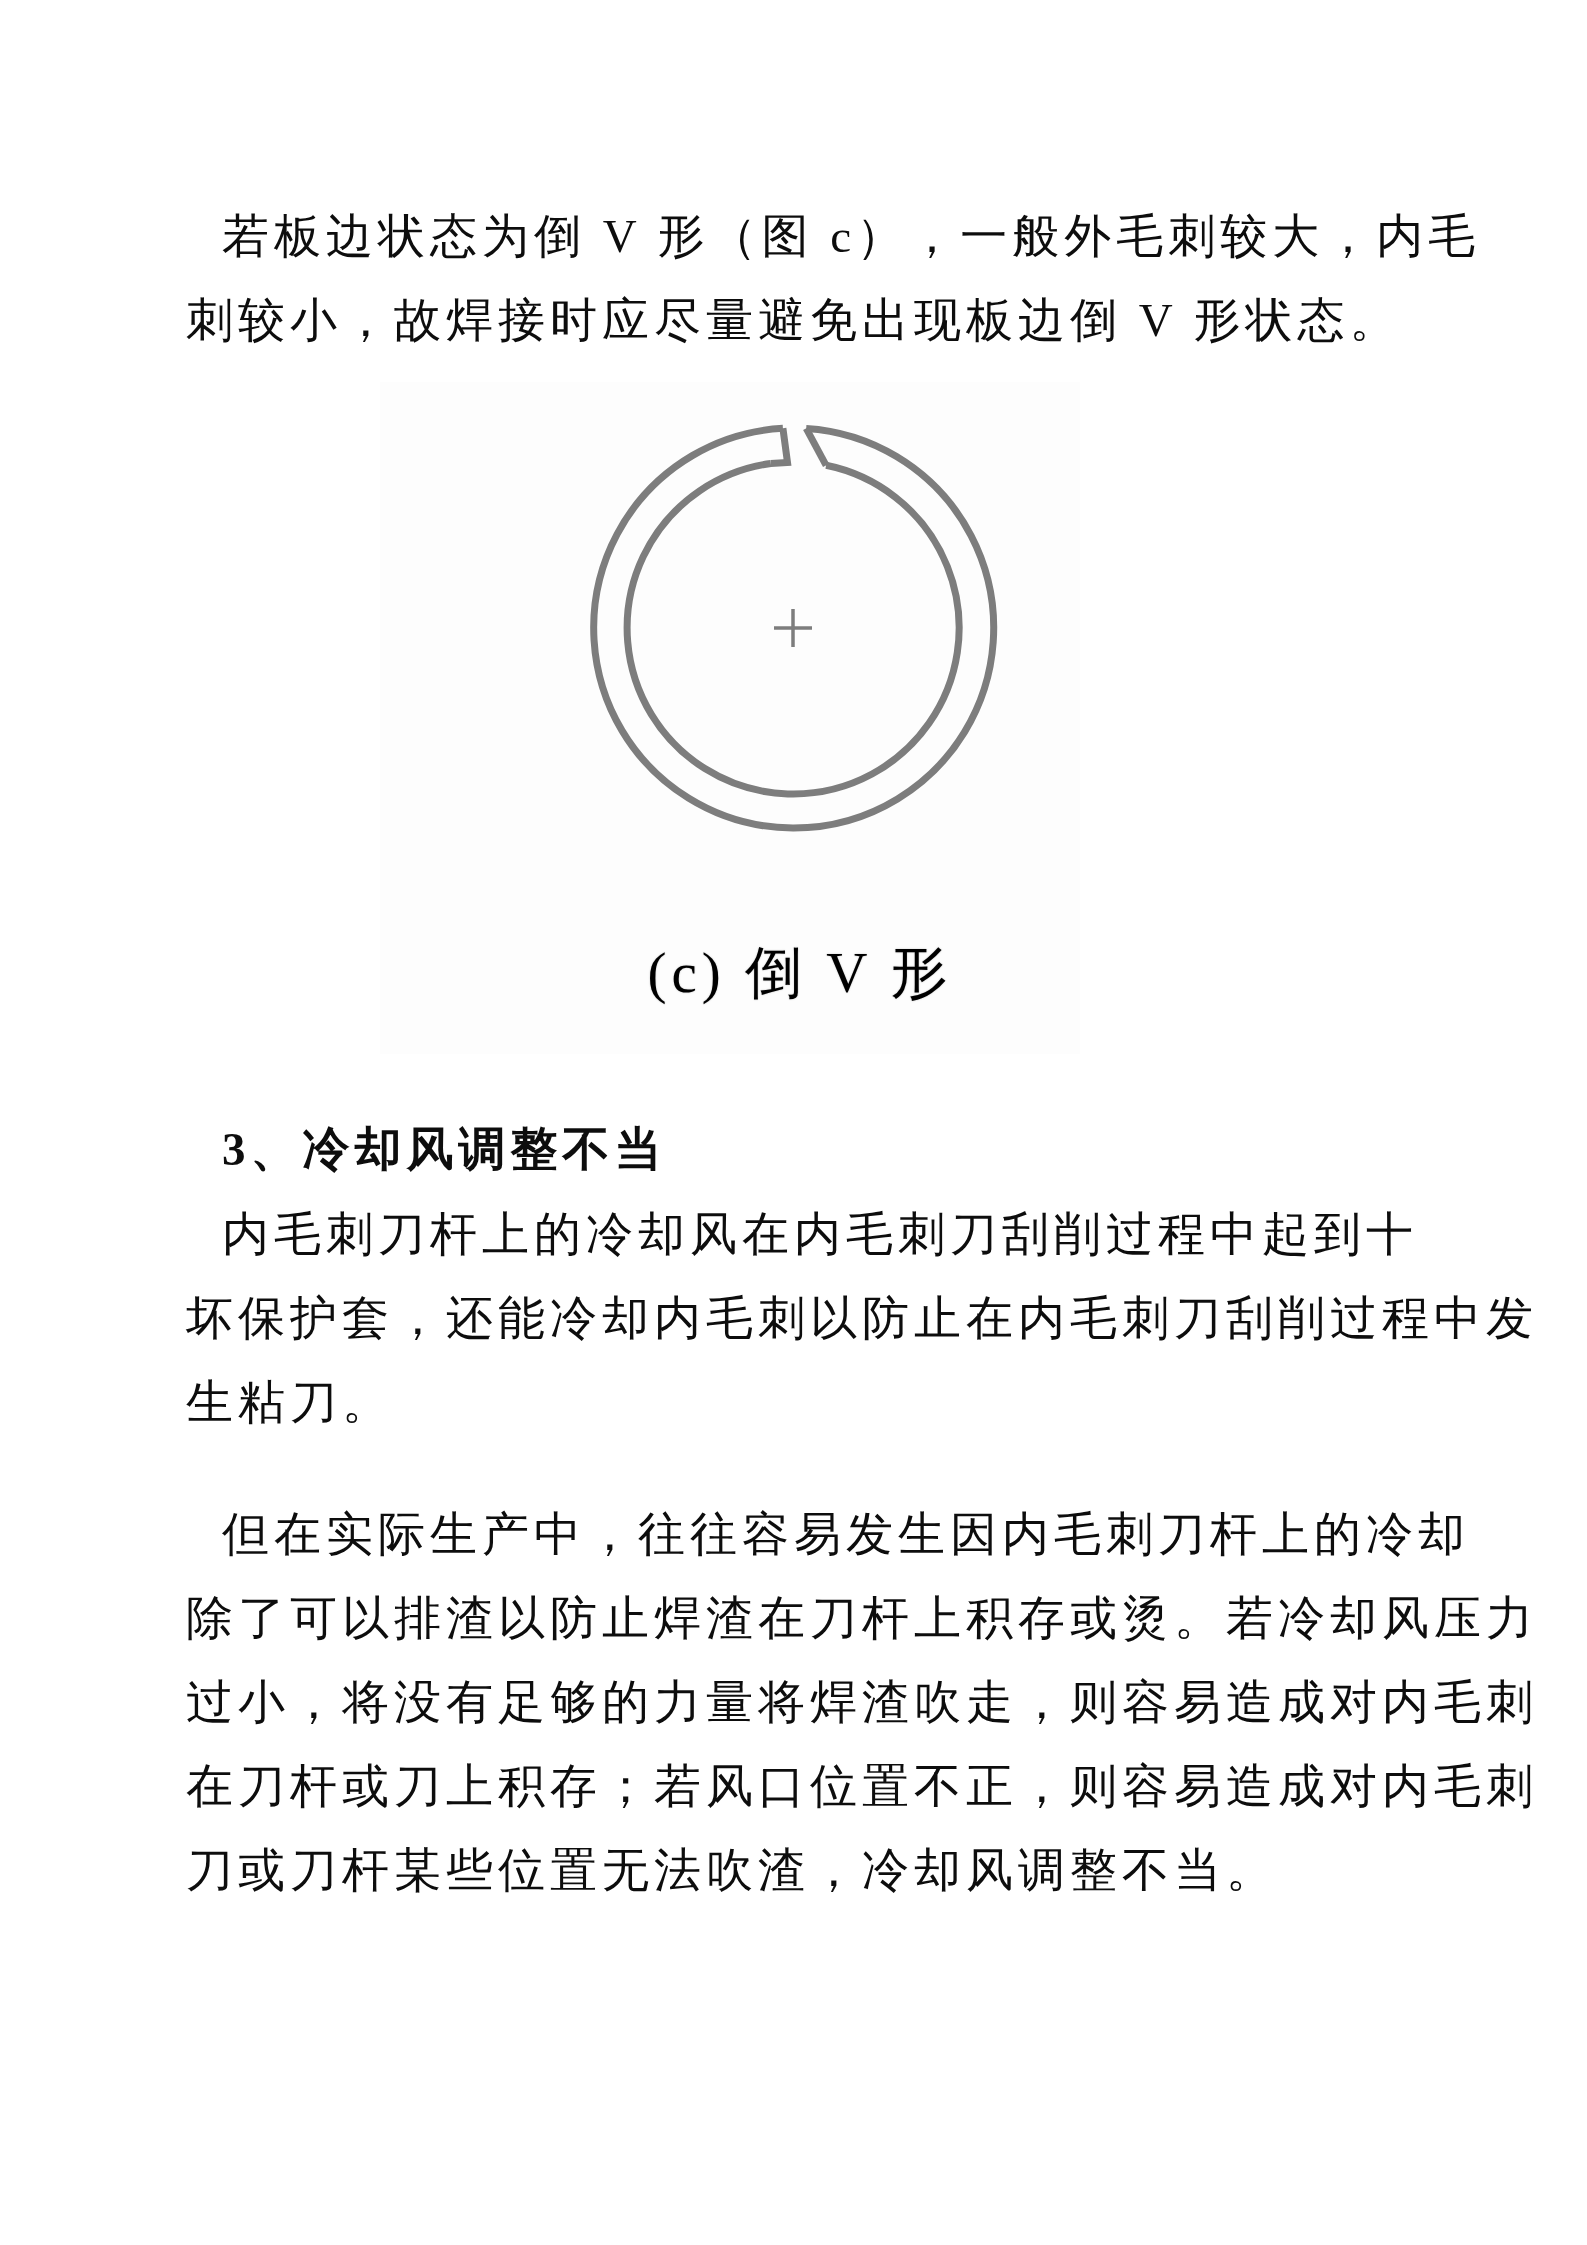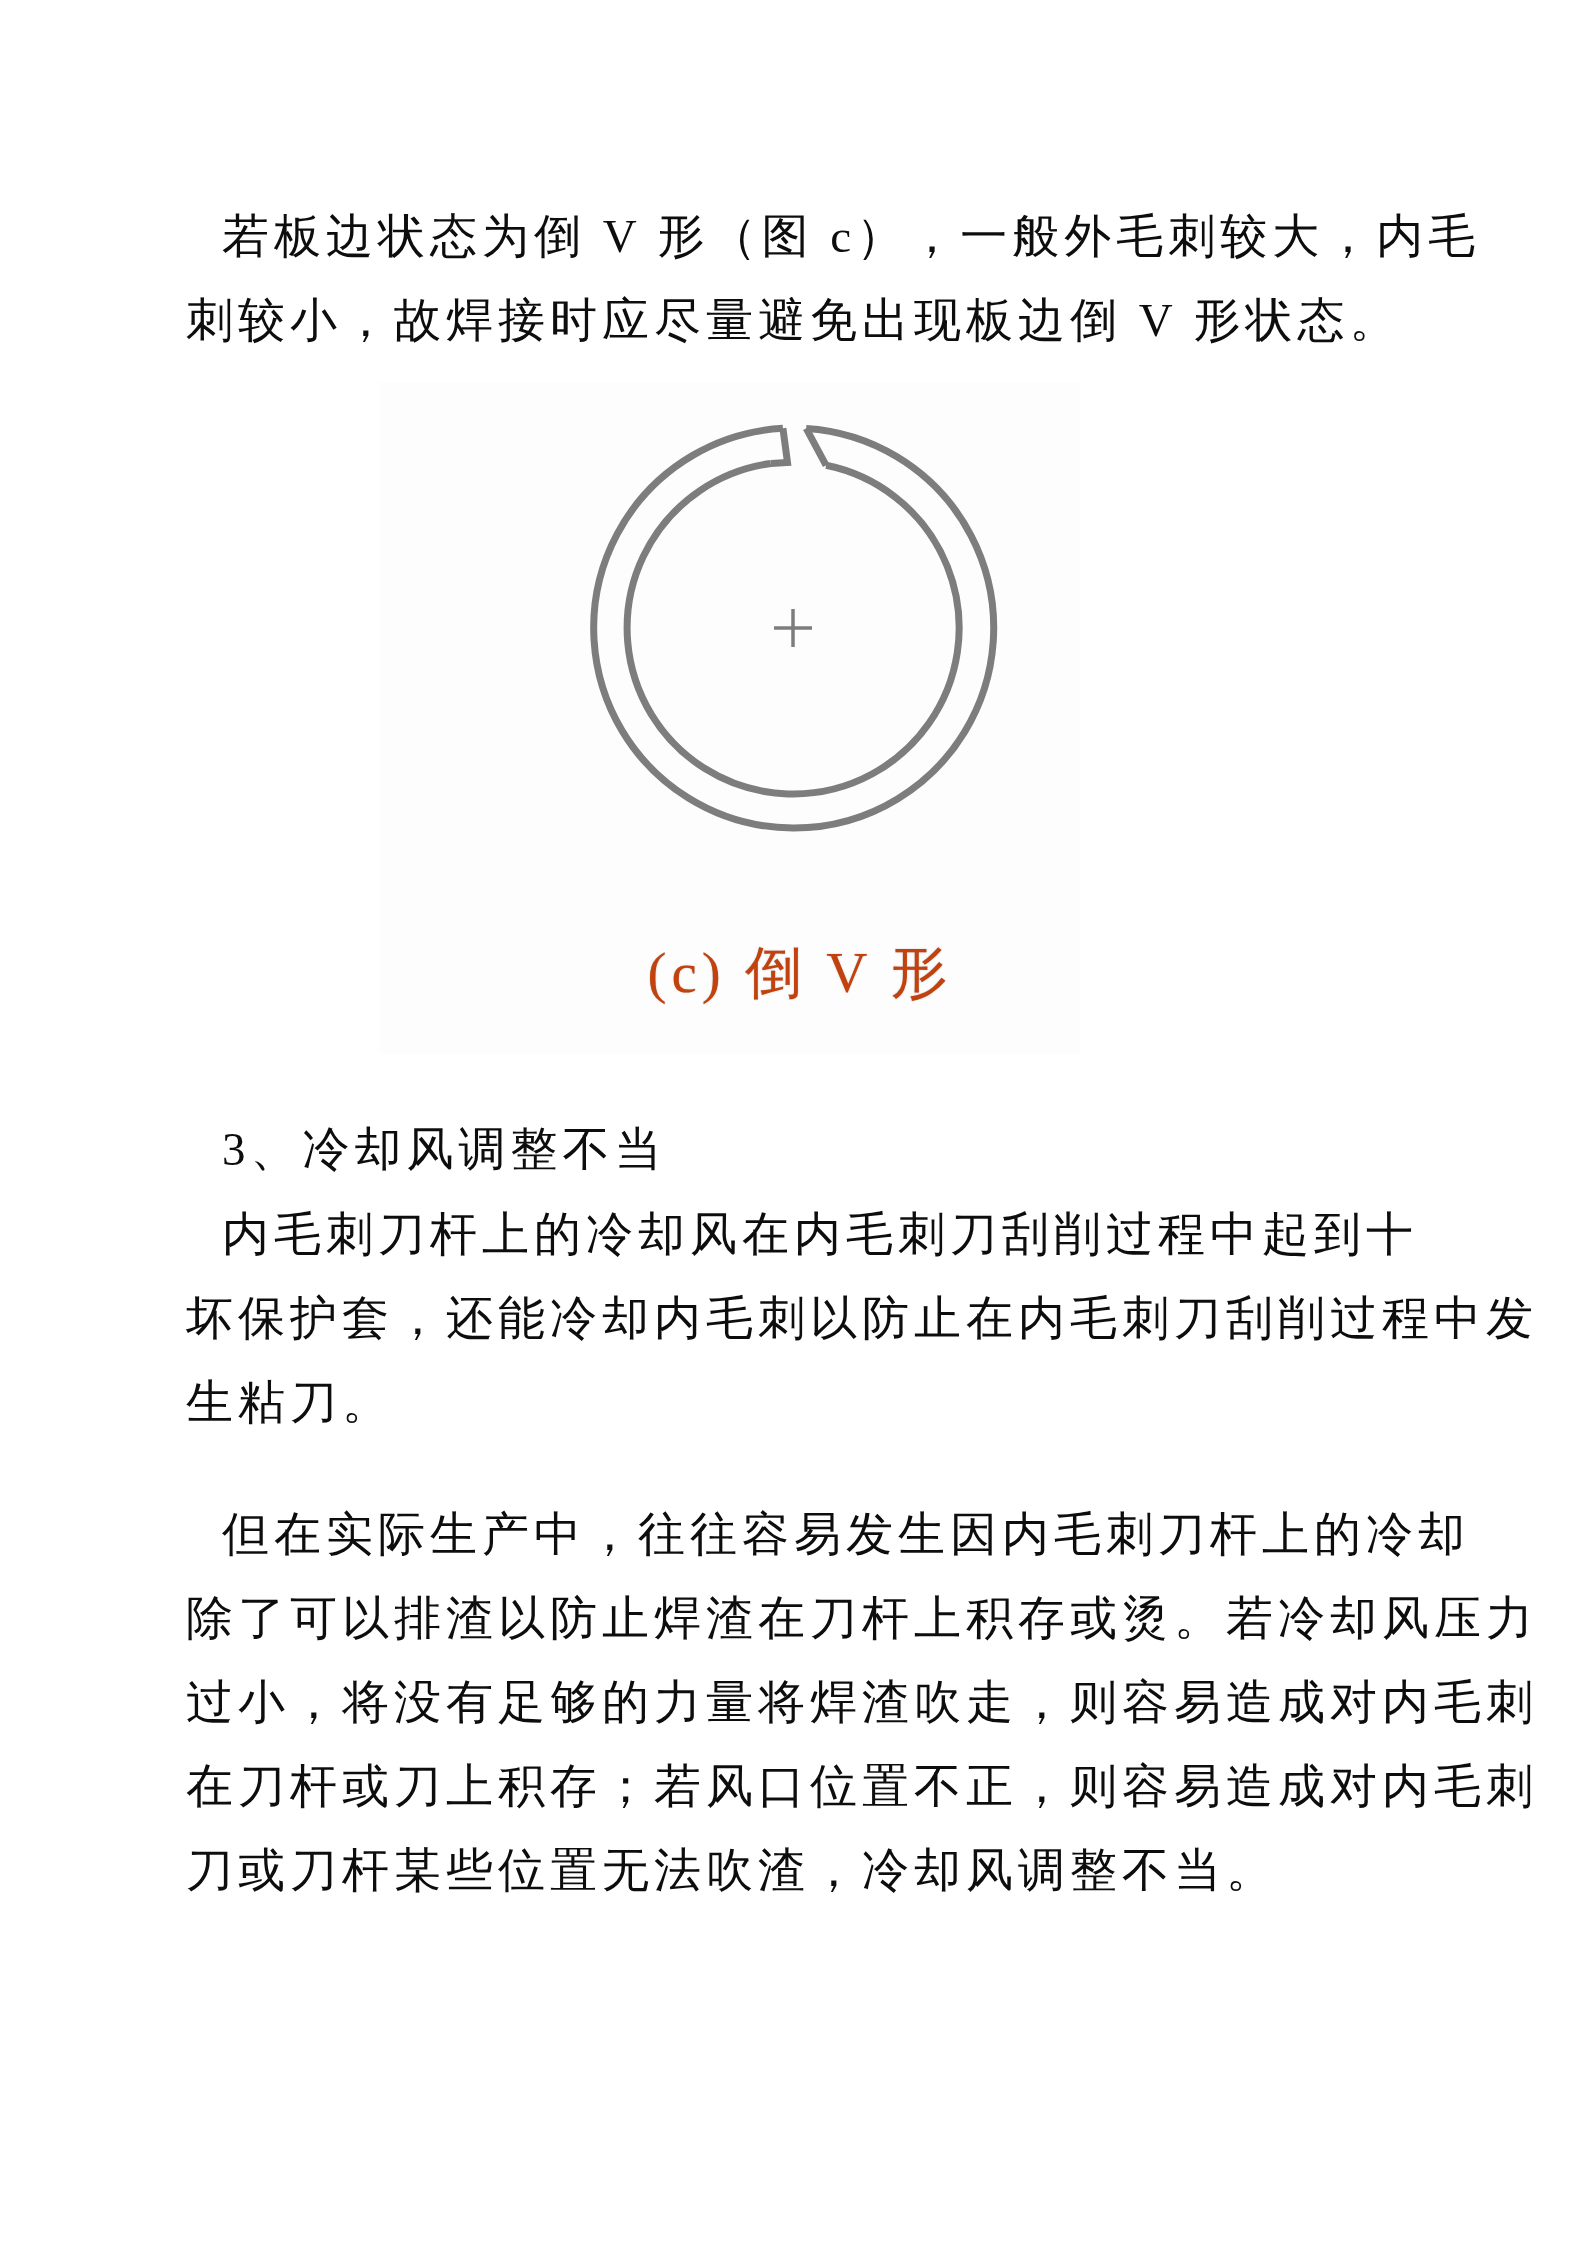--- a/index.html
+++ b/index.html
@@ -19,21 +19,21 @@
     width:1280px;
   }
   .line{
     height:84px;
     line-height:84px;
     font-size:47px;
     letter-spacing:5px;
     white-space:nowrap;
   }
   .indent{padding-left:36px;}
-  .heading .line{font-weight:normal;}
+  .heading .line{font-weight:bold;}
   .figure-block{
     position:absolute;
     left:380px;
     top:382px;
     width:700px;
     height:672px;
     background:#fdfdfd;
   }
   .figure-svg{
     position:absolute;
@@ -70,21 +70,21 @@
 
         <path stroke-width="7" d="M 271.1 73.3 A 166 166 0 1 1 215.8 71.5"></path>
 
         <path stroke-width="7" d="M 251.2 36.4 L 271.1 73.3"></path>
 
         <path stroke-width="7" d="M 227.9 36.3 L 232.5 70.5 L 215.8 71.5"></path>
 
         <path stroke-width="3.5" d="M 238 217 L 238 255 M 219 236 L 257 236"></path>
       </g>
     </svg>
-    <div class="figure-caption" style="color:#c2410c">(c) 倒 V 形</div>
+    <div class="figure-caption" style="color:#000000">(c) 倒 V 形</div>
   </div>
 
   <div class="para heading" style="top:1107px">
     <div class="line indent">3、冷却风调整不当</div>
   </div>
 
   <div class="para" style="top:1192px">
     <div class="line indent">内毛刺刀杆上的冷却风在内毛刺刀刮削过程中起到十</div>
     <div class="line">坏保护套，还能冷却内毛刺以防止在内毛刺刀刮削过程中发</div>
     <div class="line">生粘刀。</div>

